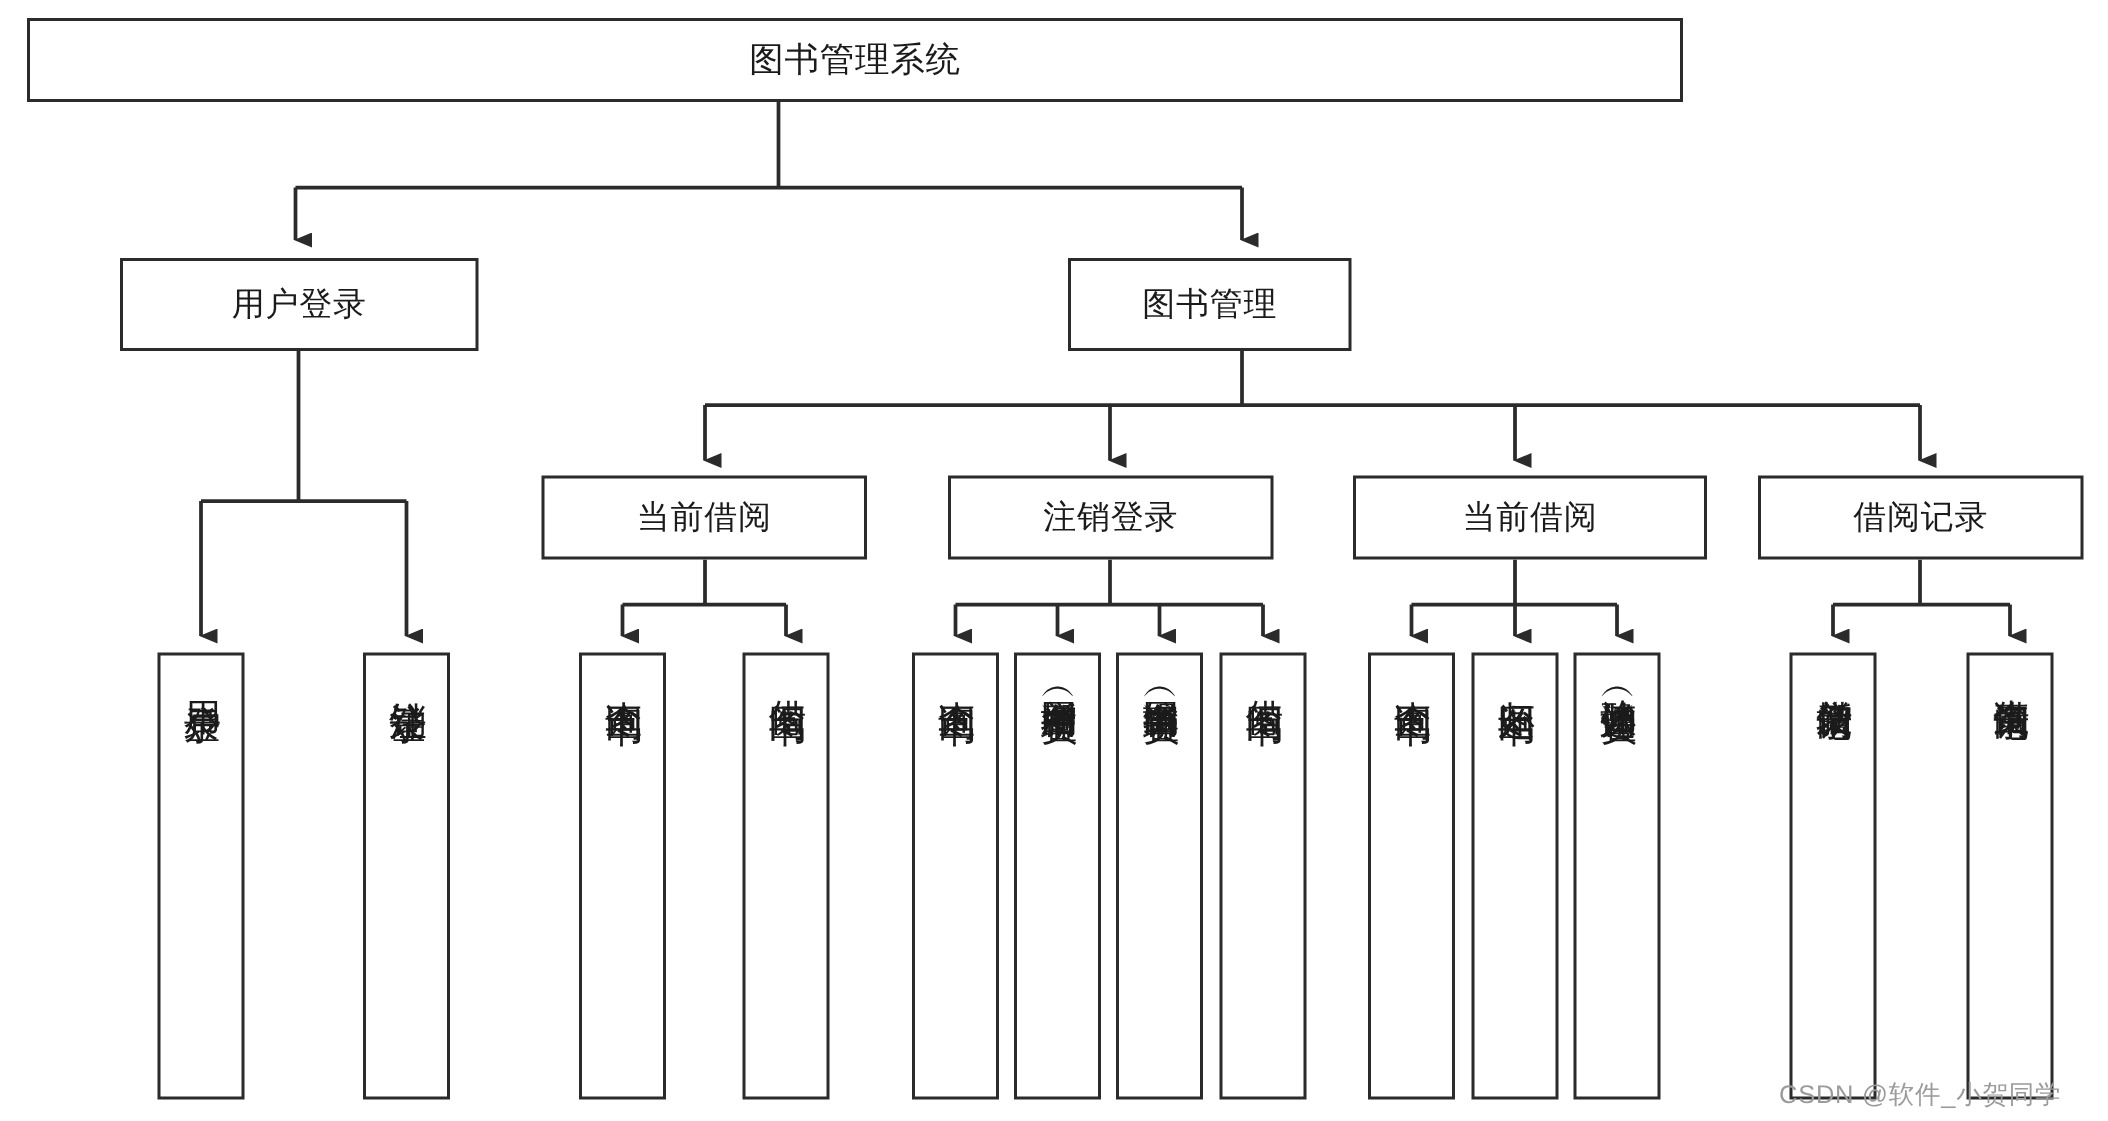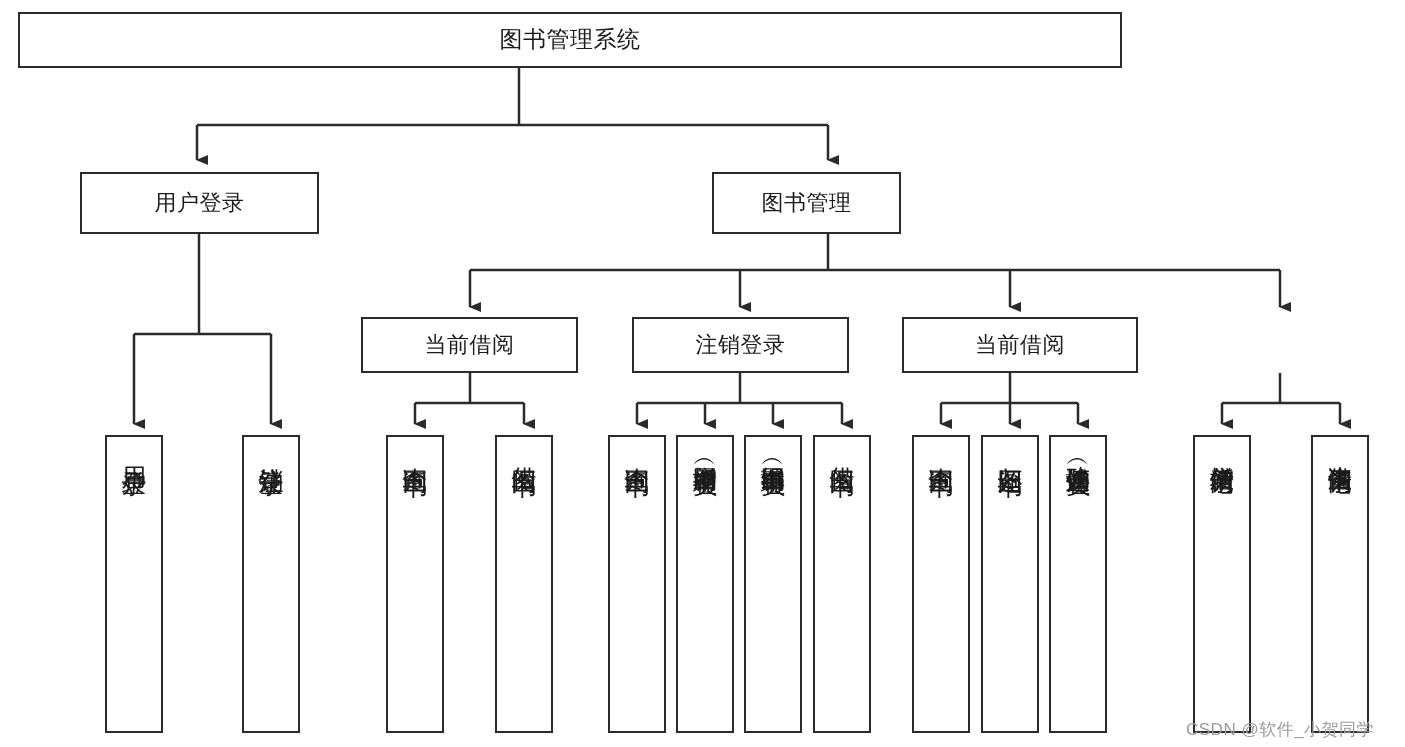--- a/index.html
+++ b/index.html
@@ -142,20 +142,23 @@
   </div>
 
   <div class="node horiz" style="left:632px; top:317px; width:217px; height:56px;">
     <span class="lbl">注销登录</span>
   </div>
 
   <div class="node horiz" style="left:902px; top:317px; width:236px; height:56px;">
     <span class="lbl">当前借阅</span>
   </div>
 
+  <div class="node horiz" style="left:1172px; top:317px; width:217px; height:56px;">
+    <span class="lbl">借阅记录</span>
+  </div>
 
   <div class="node vert" style="left:105px; top:435px; width:58px; height:298px;">
     <span class="lbl">用户登录</span>
   </div>
 
   <div class="node vert" style="left:242px; top:435px; width:58px; height:298px;">
     <span class="lbl">注销登录</span>
   </div>
 
   <div class="node vert" style="left:386px; top:435px; width:58px; height:298px;">

